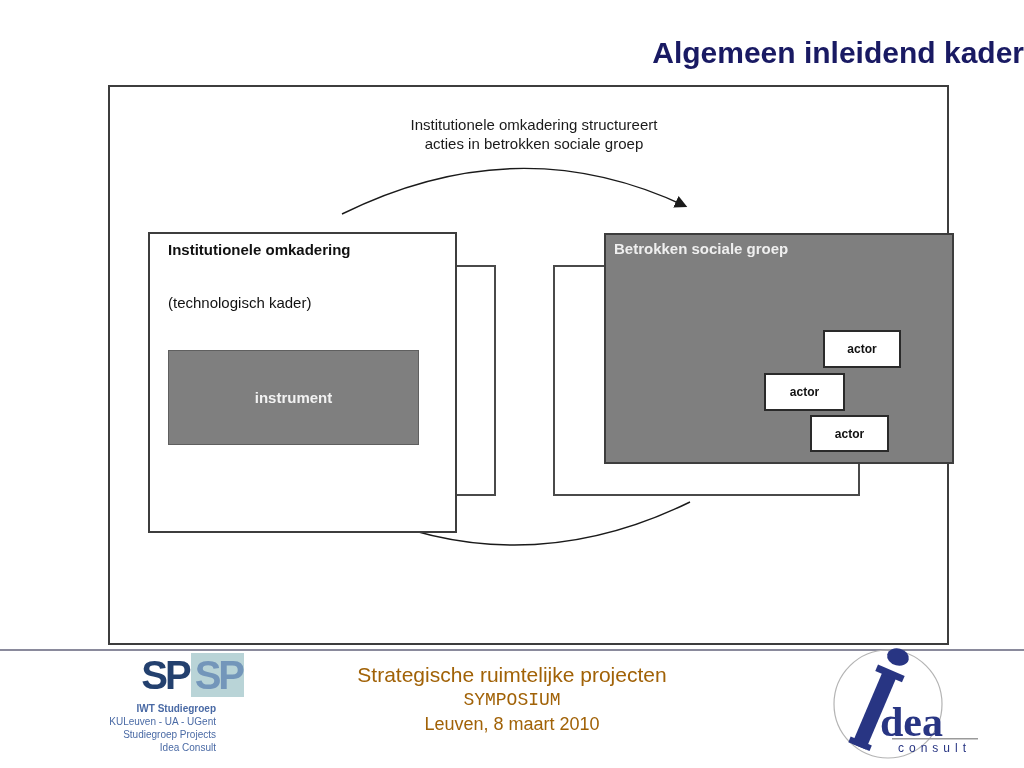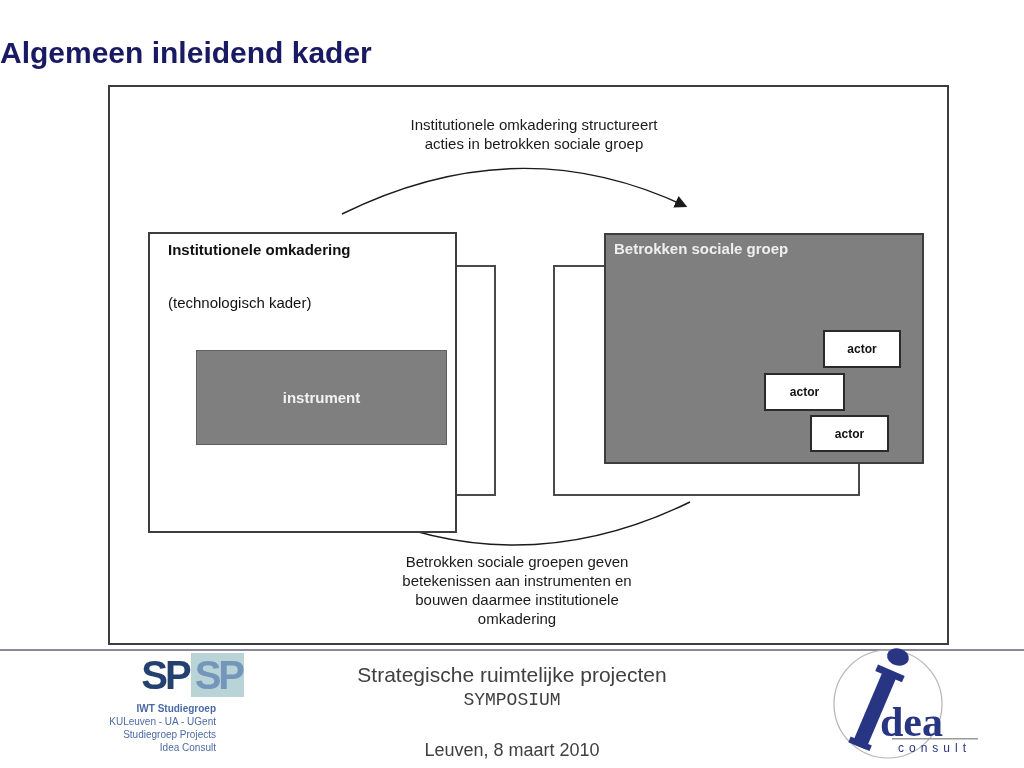--- a/index.html
+++ b/index.html
@@ -9,21 +9,21 @@
     background: #ffffff;
     font-family: "Liberation Sans", "DejaVu Sans", sans-serif;
     overflow: hidden;
     color: #111;
   }
 
   
   .slide-title {
     position: absolute;
     top: 36px; left: 0; width: 100%;
-    text-align: left;
+    text-align: right;
     font-size: 30px;
     font-weight: bold;
     color: #191a63;
     letter-spacing: 0px;
   }
 
   
   .frame {
     position: absolute;
     left: 108px; top: 85px;
@@ -60,26 +60,26 @@
   .front-left .box-title { font-size: 15px; font-weight: bold; line-height: 21px; }
   .front-left .box-subtitle { font-size: 15px; line-height: 21px; margin-top: 32px; }
 
   .instrument-box {
     position: absolute;
     left: 58px; top: 263px; width: 251px; height: 95px;
     background: #7f7f7f;
     border: 1px solid #5f5f5f;
     display: flex; align-items: center; justify-content: center;
     color: #f2f2f2;
-    font-size: 15px; font-weight: bold; margin-left: 28px;
+    font-size: 15px; font-weight: bold;
   }
 
   .gray-group {
     position: absolute;
-    left: 494px; top: 146px; width: 320px; height: 231px;
+    left: 494px; top: 146px; width: 350px; height: 231px;
     background: #7f7f7f;
     border: 2px solid #3d3d3d;
     padding: 5px 8px;
   }
   .gray-group .box-title { font-size: 15px; font-weight: bold; color: #efefef; }
 
   .actor-box {
     position: absolute;
     background: #ffffff;
     border: 2px solid #2a2a2a;
@@ -111,25 +111,25 @@
     margin-left: 2px;
     padding: 0 2px 0 4px;
   }
   .sp-lines { margin-top: 3px; text-align: right; font-size: 10px; line-height: 13px; color: #4a6aa5; }
   .sp-line-bold { font-weight: bold; }
 
   .footer-center {
     position: absolute;
     left: 0; top: 662px; width: 100%;
     text-align: center;
-    color: #404040;
+    color: #a16207;
   }
   .fc-line1 { font-size: 21px; line-height: 26px; }
   .fc-line2 { font-size: 18px; line-height: 24px; font-family: Liberation Mono, monospace; }
-  .fc-line3 { font-size: 18px; line-height: 24px; margin-top: 26px; }
+  .fc-line3 { font-size: 18px; line-height: 24px; }
 
   .idea-logo-svg { position: absolute; left: 830px; top: 644px; width: 170px; height: 122px; }
 </style>
 </head>
 <body>
 
 <h1 class="slide-title">Algemeen inleidend kader</h1>
 
 <div class="frame">
 
@@ -164,24 +164,20 @@
       <span>actor</span>
     </div>
     <div class="actor-box actor-2">
       <span>actor</span>
     </div>
     <div class="actor-box actor-3">
       <span>actor</span>
     </div>
   </div>
 
-  <div class="caption caption-bottom">Betrokken sociale groepen geven
-betekenissen aan instrumenten en
-bouwen daarmee institutionele
-omkadering</div>
 </div>
 
 <div class="footer-separator"></div>
 
 <div class="sp-block">
   <div class="sp-logo">
     <span class="sp-dark">SP</span><span class="sp-light">SP</span>
   </div>
   <div class="sp-lines">
     <div class="sp-line-bold">IWT Studiegroep</div>

